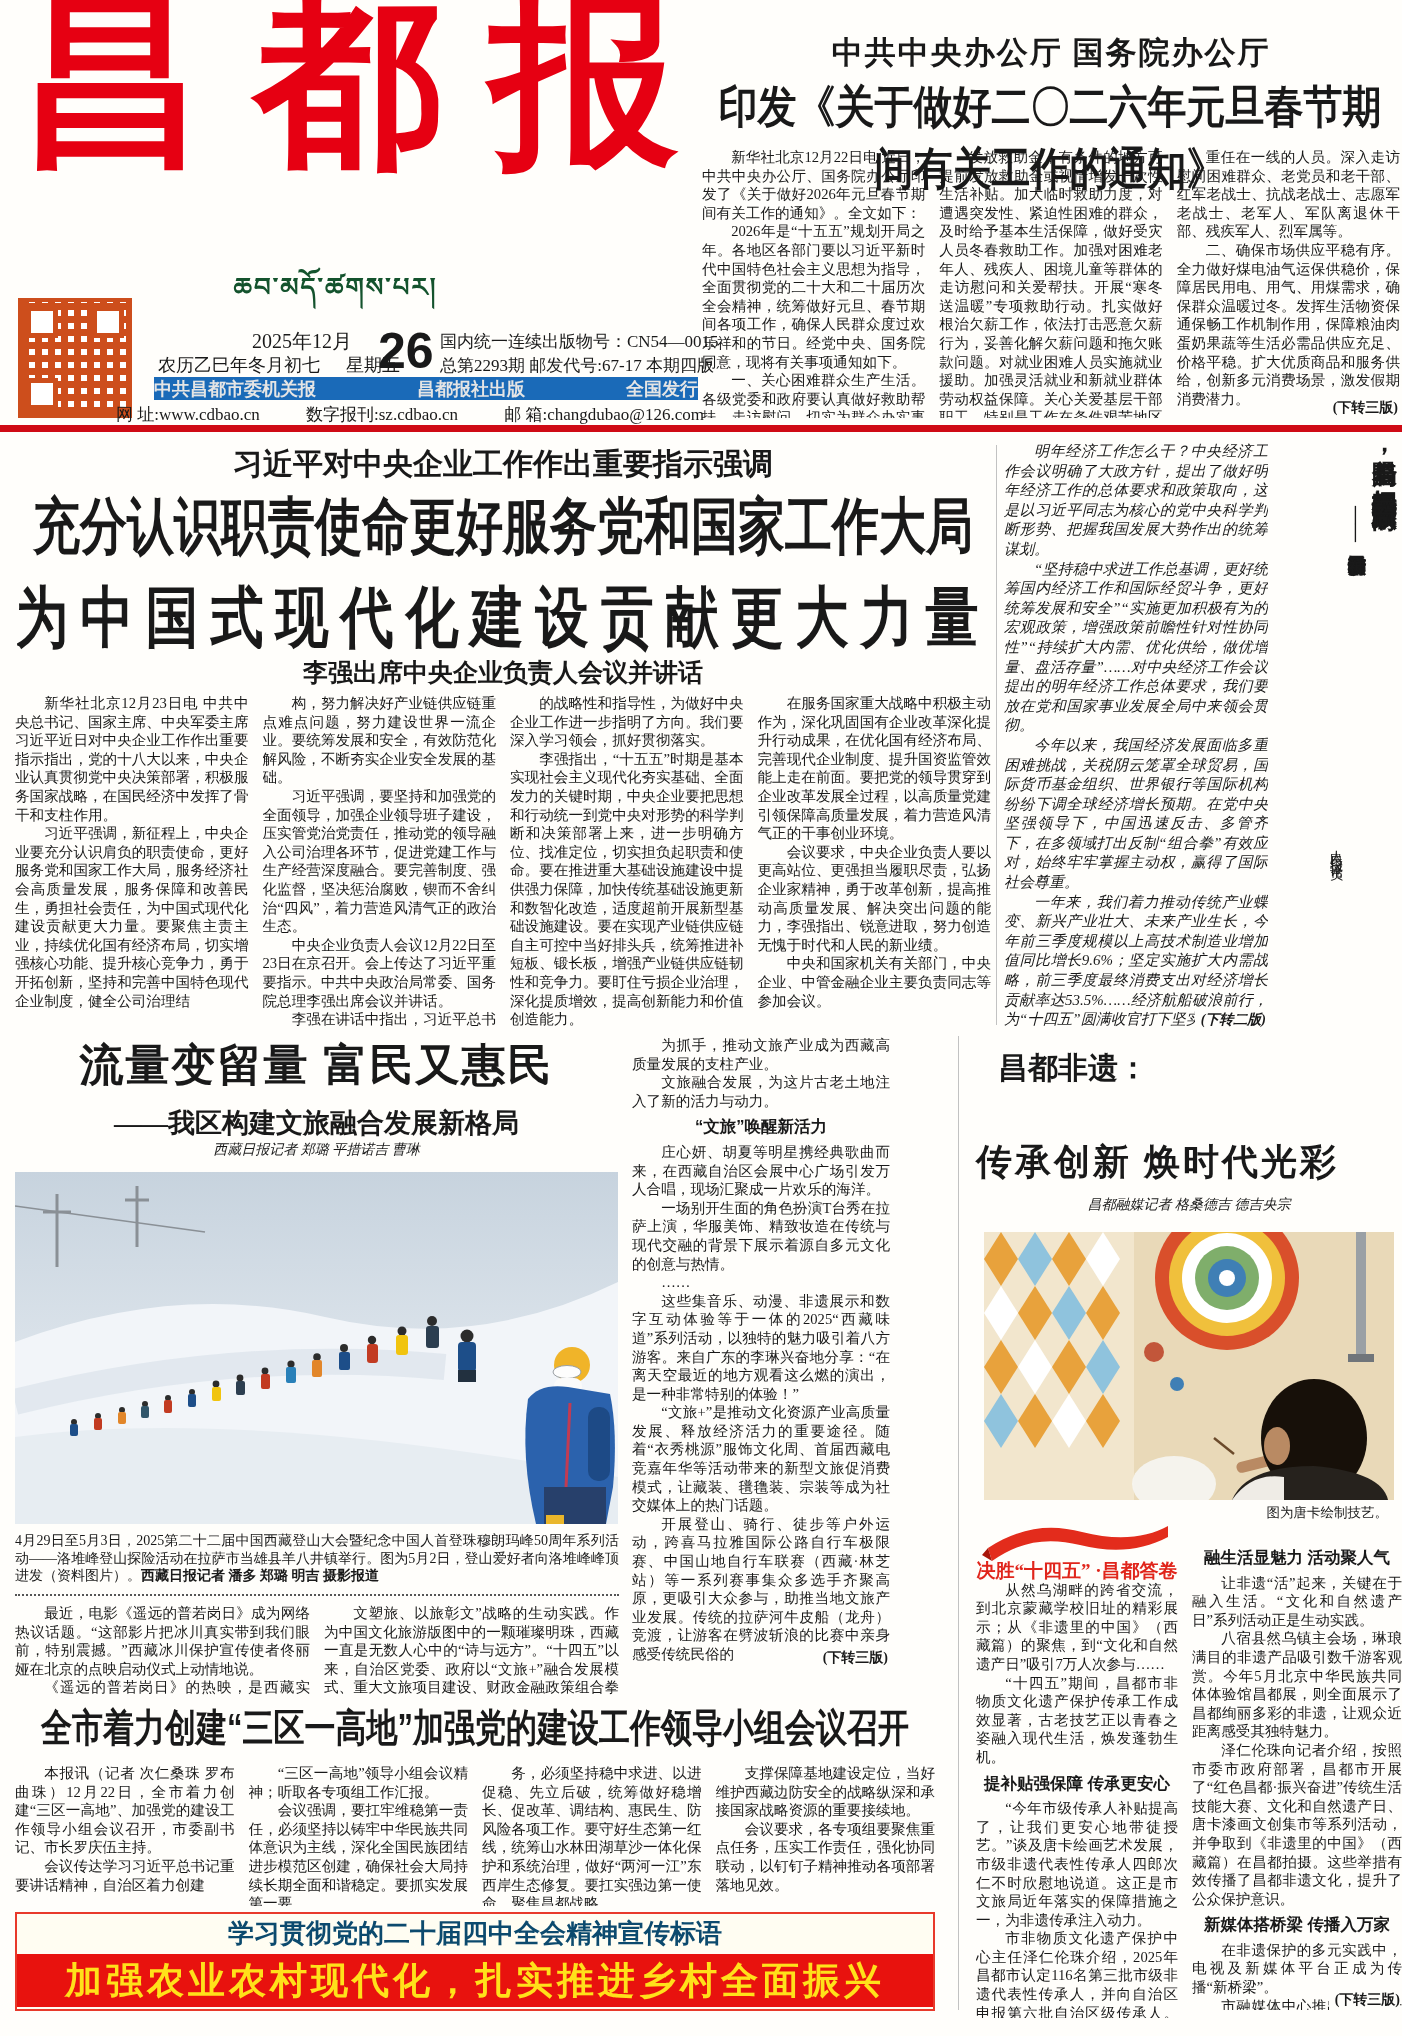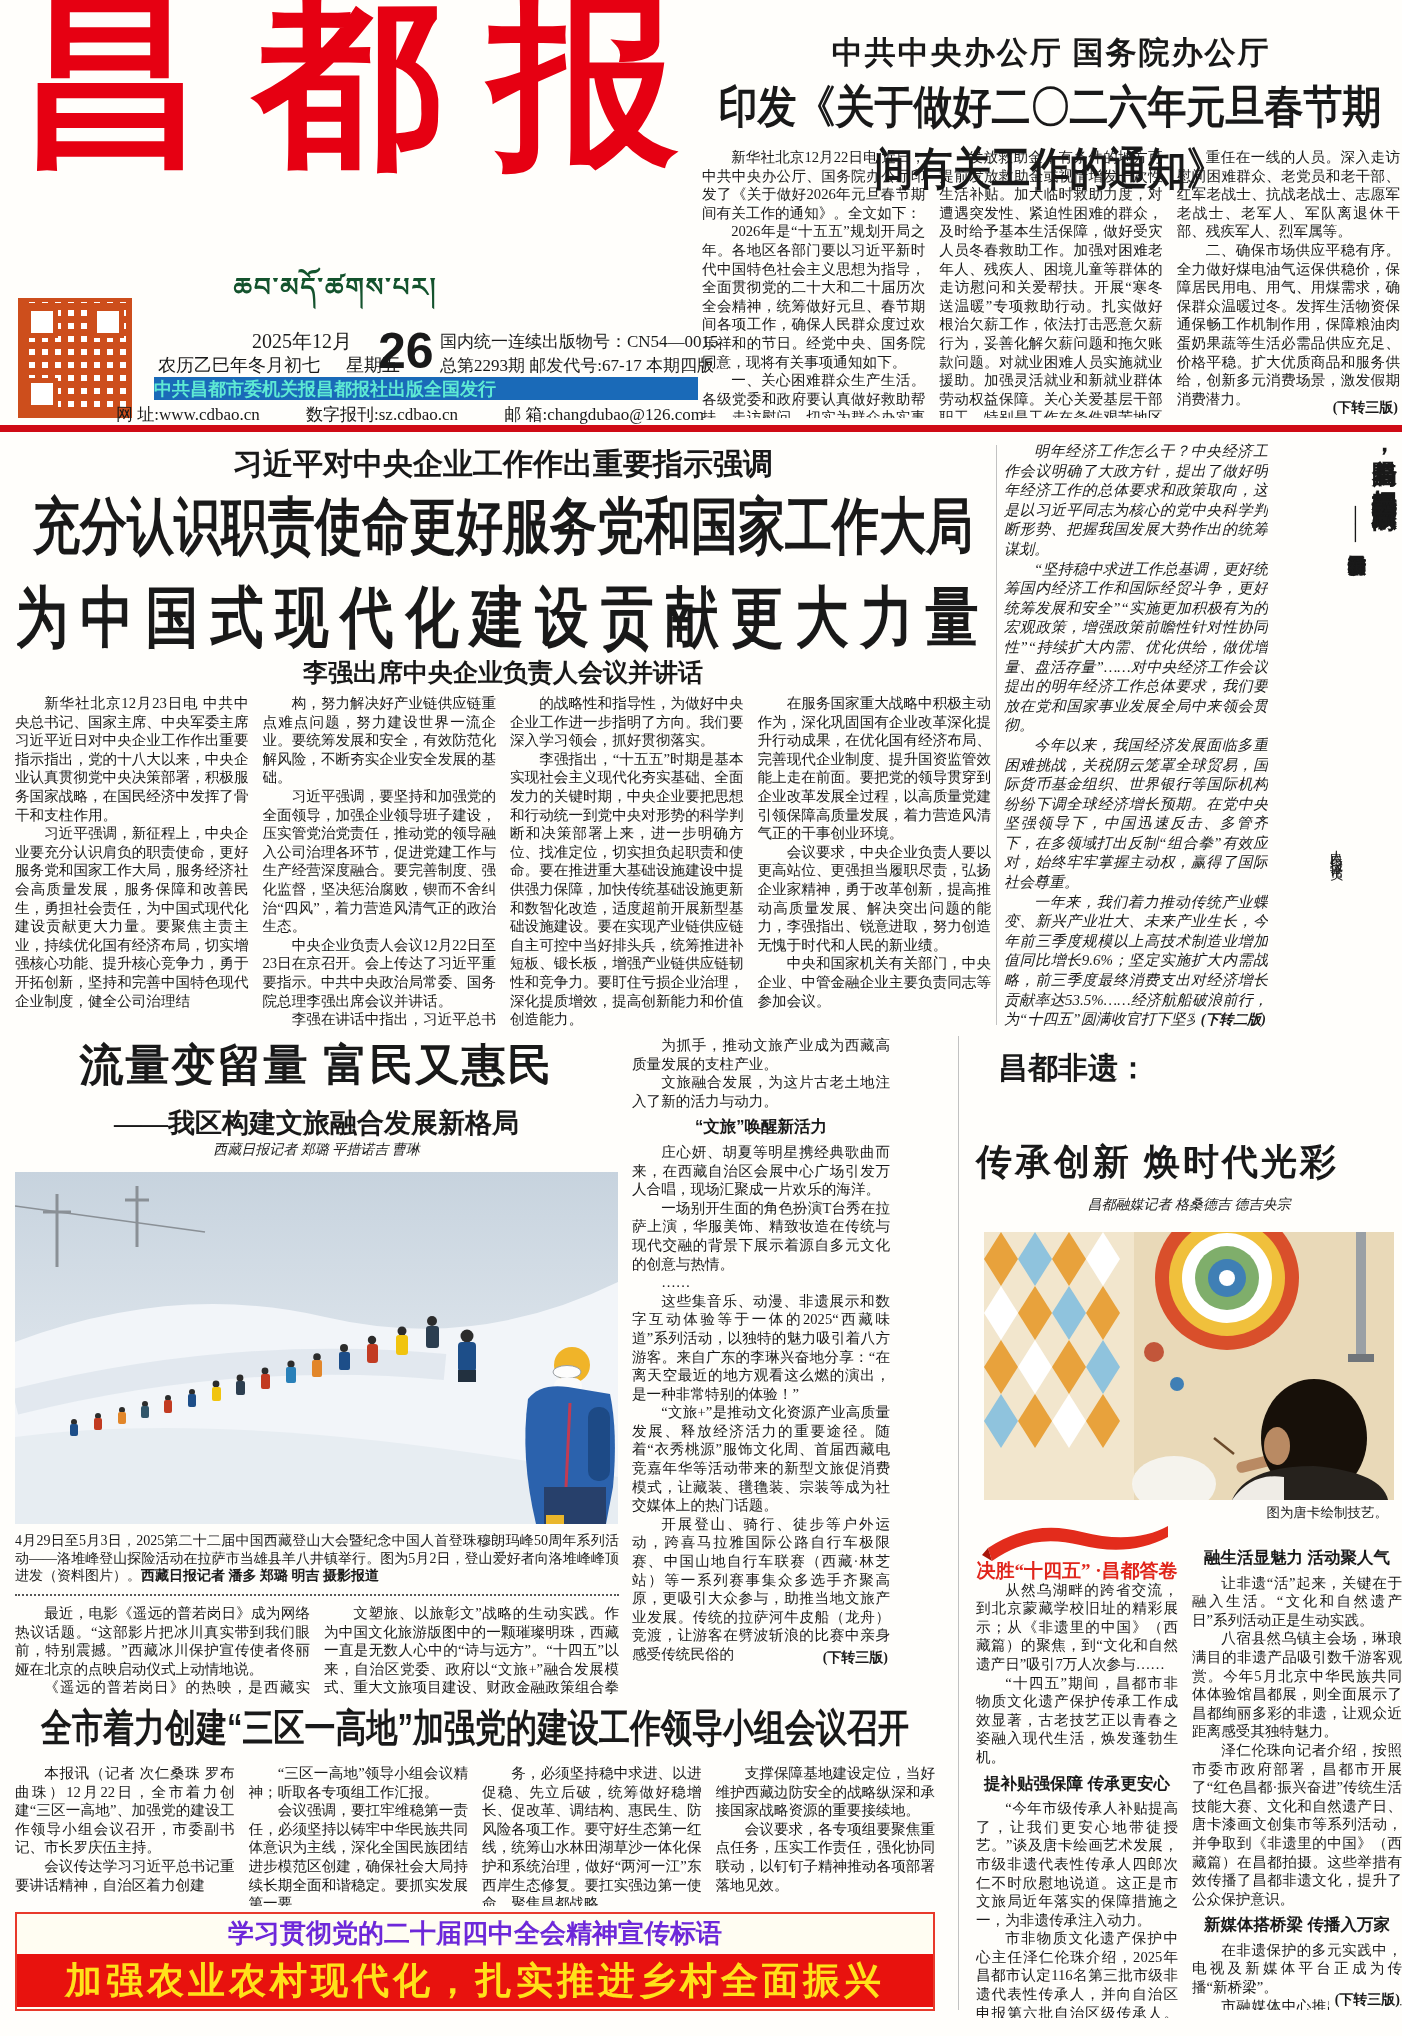--- a/index.html
+++ b/index.html
@@ -12,22 +12,22 @@
       font-family:"DejaVu Serif",serif;font-weight:700;font-size:188px;line-height:1.2;color:#e60012;}
   .tibetan{font-size:26px;font-weight:bold;color:#14532d;text-align:center;letter-spacing:2px;}
   .qr{background:#fff;border:4px solid #cd4e1c;
       background-image:repeating-linear-gradient(90deg,#cd4e1c 0 7px,transparent 7px 13px),
                        repeating-linear-gradient(0deg,#cd4e1c 0 7px,#ffffff 7px 13px);}
   .qr i{position:absolute;width:22px;height:22px;border:5px solid #cd4e1c;background:#fff;}
   .dateline{font-size:20px;}
   .lunar{font-size:18px;}
   .bigday{font-family:"Liberation Sans",sans-serif;font-weight:900;font-size:50px;line-height:1;}
   .pubinfo{font-size:17px;}
-  .orgbar{background:#1a6ab8;color:#5eead4;font-weight:bold;font-size:18px;
-          display:flex;justify-content:flex-start;align-items:center;}
+  .orgbar{background:#1a6ab8;color:#e5e5e5;font-weight:bold;font-size:18px;
+          display:flex;justify-content:space-between;align-items:center;}
   .contact{font-size:17px;display:flex;justify-content:space-between;}
   
   .redrule{background:#cf0b15;}
   .vrule{background:#c2c2c2;width:1px;}
   .dotted{border-top:2px dotted #555;}
   
   .n-kicker{font-size:31px;font-weight:800;text-align:center;letter-spacing:2px;}
   .n-head{font-family:"Liberation Sans",sans-serif;font-size:39px;font-weight:900;text-align:center;
           transform:scaleY(1.15);transform-origin:top;}
   .cols{display:flex;gap:14px;}
@@ -58,21 +58,21 @@
   .h-kicker{font-size:30px;font-weight:bold;}
   .h-head{font-size:36px;font-weight:800;text-align:left;letter-spacing:3px;}
   .h-by{font-size:14px;font-style:italic;text-align:center;}
   .ribbon-label{color:#e0251b;font-weight:bold;font-size:19px;text-align:center;}
   .pcaption{font-size:13.5px;text-align:right;}
   
   .m-head{font-family:"Liberation Sans",sans-serif;font-size:31px;font-weight:900;text-align:center;
           white-space:nowrap;transform:scaleY(1.25);transform-origin:top;}
   
   .banner{border:2px solid #e8392b;background:#fffdf2;}
-  .banner-label{color:#6d28d9;font-size:26px;font-weight:bold;text-align:center;line-height:40px;}
+  .banner-label{color:#0c4a6e;font-size:26px;font-weight:bold;text-align:center;line-height:40px;}
   .banner-slogan{background:#e8120e;color:#ffe11a;font-family:"Liberation Sans",sans-serif;
                  font-size:37px;font-weight:900;text-align:center;letter-spacing:4px;line-height:53px;}
   .photo{display:block;}
 </style>
 </head>
 <body>
 
 <div class="page">
 
   <div class="abs mast-title" style="left:18px;top:-34px;width:660px;height:300px;">

